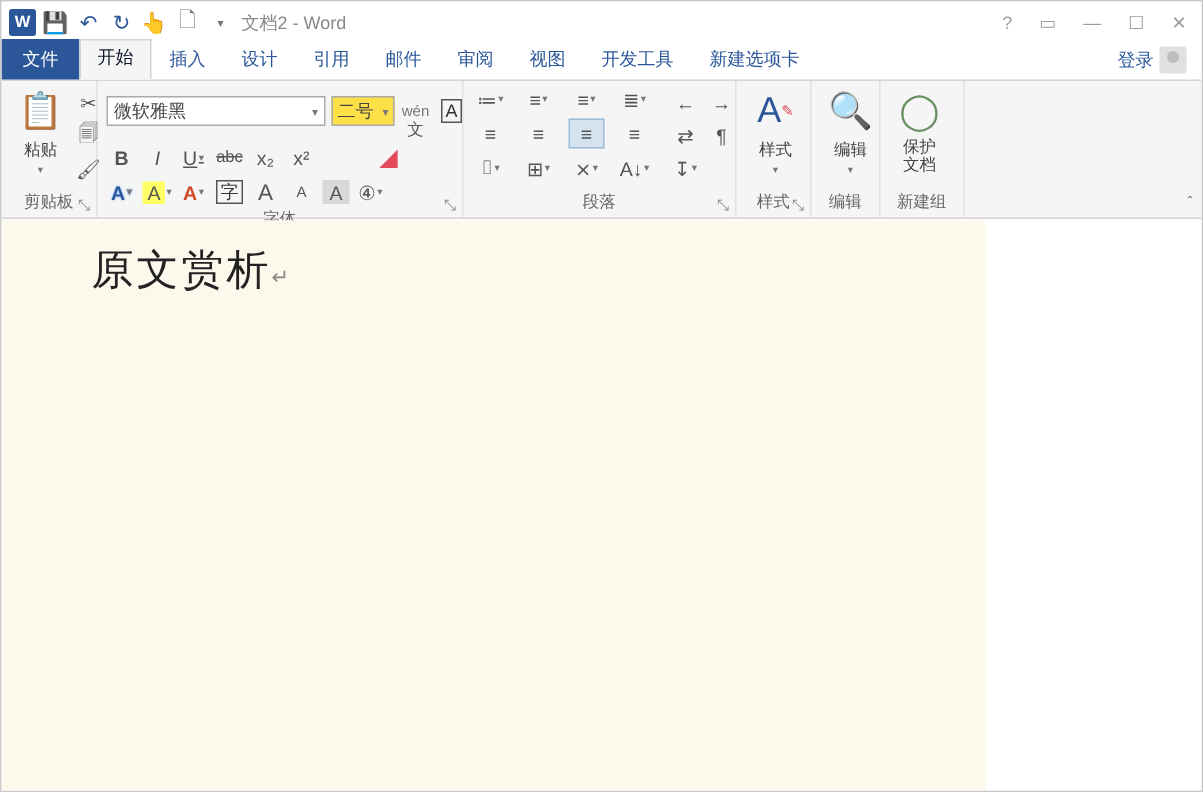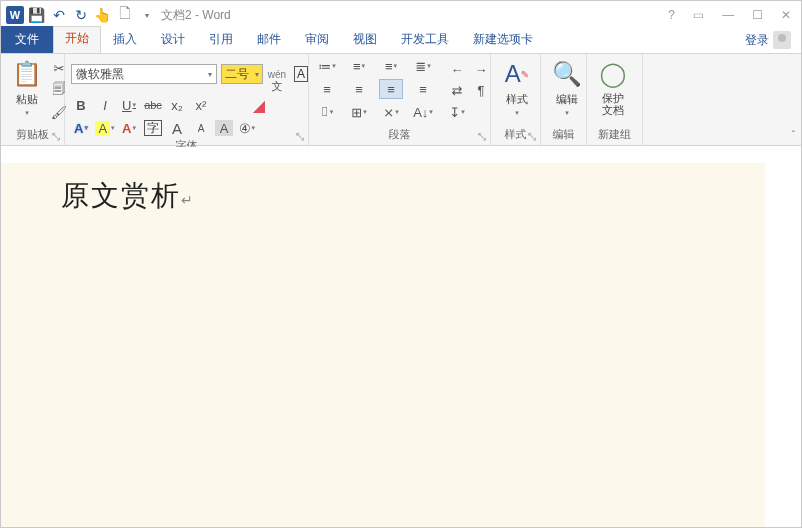--- a/index.html
+++ b/index.html
@@ -6,21 +6,21 @@
   body { margin:0; font-family:"Microsoft YaHei","Segoe UI",sans-serif; font-size:12px; color:#444; background:#fff; width:802px; height:528px; overflow:hidden; position:relative; border:1px solid #c9c9c9;}
   .titlebar { height:28px; background:#fff; display:flex; align-items:center; }
   .qat { display:flex; align-items:center; gap:2px; padding:0 4px; }
   .qat .ico { width:20px; height:20px; display:flex; align-items:center; justify-content:center; font-size:14px; color:#2b579a; }
   .wordicon { width:18px;height:18px;background:#2b579a;color:#fff;display:flex;align-items:center;justify-content:center;font-size:11px;font-weight:bold;border-radius:2px;}
   .ttxt { flex:1; text-align:left; color:#888; font-size:12px; }
   .winbtns { display:flex; gap:18px; padding:0 10px; color:#9d9d9d; font-size:12px;}
   .tabs { height:25px; display:flex; align-items:flex-end; border-bottom:1px solid #d4d4d4; background:#fff;}
   .tab { padding:4px 12px 5px; color:#2b579a; cursor:default;}
   .tab.file { background:#2b579a; color:#fff; padding:5px 14px;}
-  .tab.active { color:#c2410c; border:1px solid #d4d4d4; border-bottom:1px solid #f5f5f5; background:#f5f5f5; padding:3px 11px 5px;}
+  .tab.active { color:#0f172a; border:1px solid #d4d4d4; border-bottom:1px solid #f5f5f5; background:#f5f5f5; padding:3px 11px 5px;}
   .login { margin-left:auto; padding:4px 10px; color:#2b579a; display:flex; align-items:center; gap:4px;}
   .avatar { width:18px;height:18px;background:#e0e0e0;border-radius:2px;position:relative;}
   .avatar::after{content:"";position:absolute;top:3px;left:5px;width:8px;height:8px;border-radius:50%;background:#bdbdbd;}
   .ribbon { height:92px; background:#f5f5f5; border-bottom:1px solid #d4d4d4; display:flex; position:relative;}
   .group { border-right:1px solid #e0e0e0; display:flex; flex-direction:column; padding:2px 6px 0; position:relative;}
   .group .body { flex:1; display:flex; align-items:flex-start;}
   .group .label { height:18px; text-align:center; color:#666; font-size:11px; position:relative;}
   .group .launch { position:absolute; right:2px; bottom:2px; width:12px;height:12px; color:#888; font-size:10px; display:flex;align-items:center;justify-content:center;}
   .bigbtn { display:flex; flex-direction:column; align-items:center; justify-content:center; padding:2px 4px 0; gap:2px;}
   .bigbtn .bi { width:32px;height:32px;display:flex;align-items:center;justify-content:center;font-size:24px;}
@@ -36,21 +36,21 @@
   .redA { color:#d24726; font-weight:bold;}
   .wen { font-size:10px; color:#777;line-height:8px;}
   .paragrid { display:grid; grid-template-columns:repeat(4,26px); grid-auto-rows:20px; gap:3px 6px; }
   .paragrid .btn { width:24px;}
   .selbox { border:1px solid #9fbdd7; background:#d5e3f1;}
   .stylebi { font-size:32px; color:#2b579a;}
   .findbi { font-size:22px; color:#556;}
   .shieldbi { font-size:28px; color:#6a8f64;}
   .collapse { position:absolute; right:6px; bottom:4px; font-size:10px; color:#777;}
   .page { position:absolute; left:0; top:146px; right:0; bottom:0; background:#fff;}
-  .pagepaper { position:absolute; left:0; top:0; width:764px; bottom:0; background:#fdf8ec;margin-top:16px; }
+  .pagepaper { position:absolute; left:0; top:0; width:656px; bottom:0; background:#fdf8ec; }
   .pagetext { position:absolute; left:60px; top:14px; font-size:28px; color:#222; letter-spacing:2px;}
   .cursor-mark { font-size:14px; vertical-align:baseline; color:#888;}
 </style>
 </head>
 <body>
 
 <div class="titlebar">
   <div class="qat">
     <div class="ico">
         <div class="wordicon">W</div>

